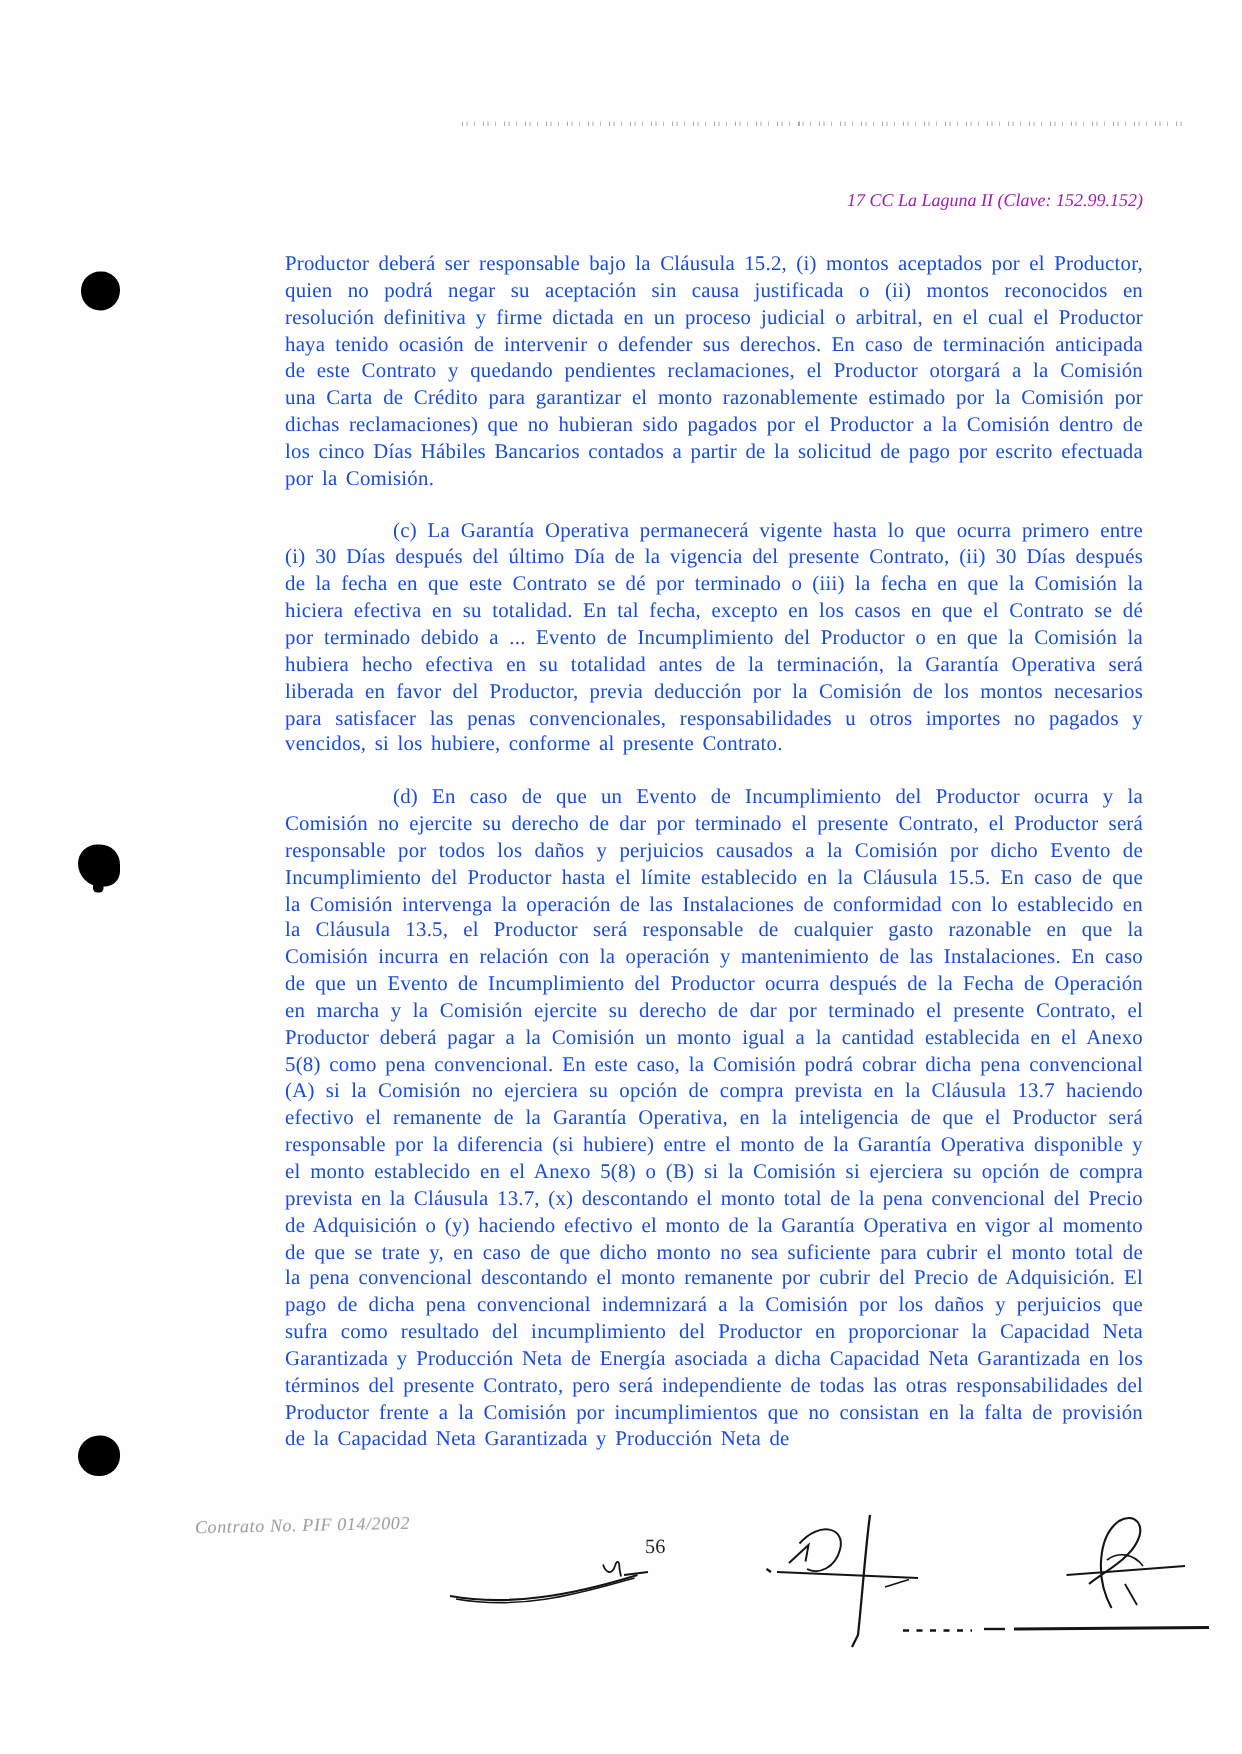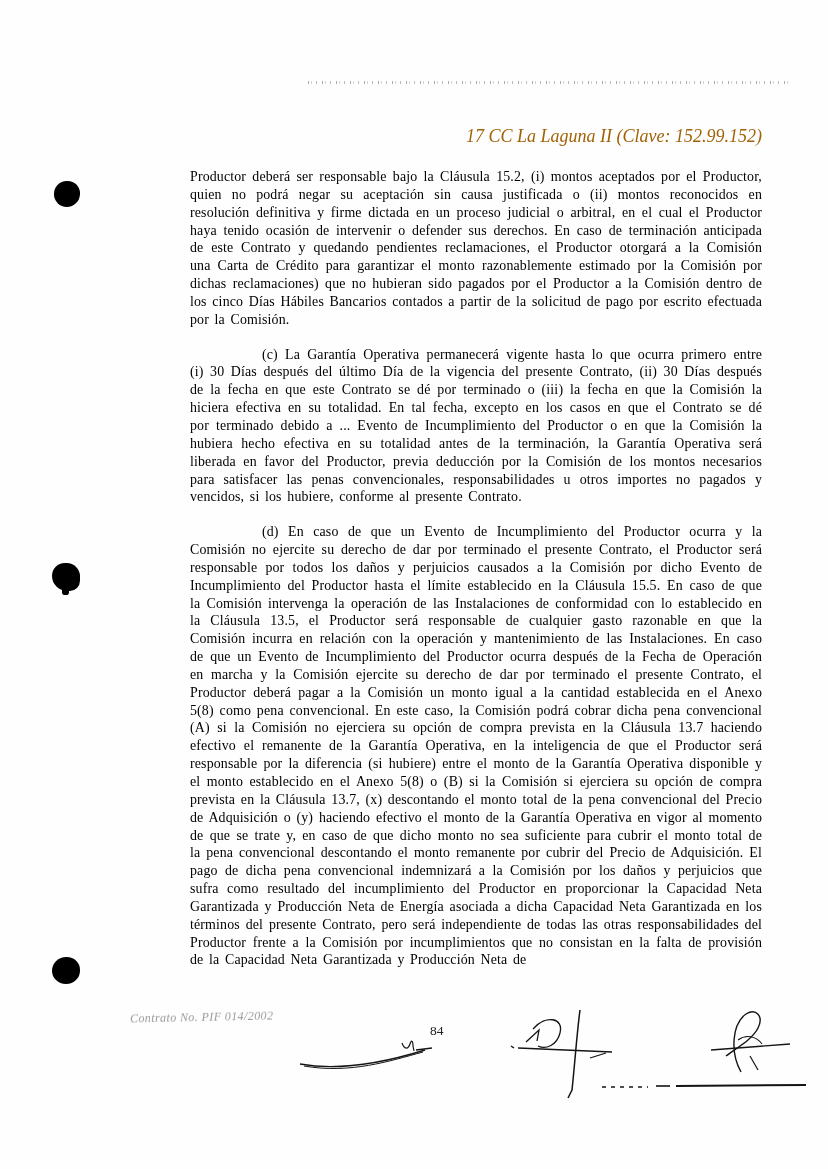--- a/index.html
+++ b/index.html
@@ -26,22 +26,22 @@
         rgba(70,70,70,.6) 8px 9px, transparent 9px 14px);
     opacity: .6;
     filter: blur(.3px);
   }
 
   .header-ref {
     position: absolute;
     left: 190px; top: 126px; width: 572px;
     text-align: right;
     font-style: italic;
-    font-size: 18px;
-    color: #a16207;
+    font-size: 12px;
+    color: #a21caf;
     filter: blur(.32px);
   }
 
   
   .punch { position: absolute; background: #000; }
   .punch-1 { left: 54px; top: 181px; width: 26px; height: 26px; border-radius: 50% 48% 52% 50%; }
   .punch-2 { left: 52px; top: 563px; width: 28px; height: 28px; border-radius: 50% 52% 40% 60%; }
   .punch-2::after {
     content: ""; position: absolute; left: 10px; bottom: -4px;
     width: 7px; height: 7px; background: #000; border-radius: 0 0 40% 40%;
@@ -49,21 +49,21 @@
   .punch-3 { left: 52px; top: 957px; width: 28px; height: 27px; border-radius: 52% 48% 50% 50%; }
 
   .body-text {
     position: absolute;
     left: 190px; top: 168px; width: 572px;
     font-size: 13.9px;
     line-height: 17.85px;
     letter-spacing: .15px;
     word-spacing: 2px;
     text-align: justify;
-    color: #000000;
+    color: #1d4ed8;
     filter: blur(.33px) contrast(1.05);
   }
   .body-text p { margin: 0 0 17px 0; }
   .body-text p.indent { text-indent: 72px; margin-top: 16px; }
 
   .footer-ref {
     position: absolute;
     left: 130px; top: 1010px;
     font-style: italic;
     font-size: 12px;
@@ -102,21 +102,21 @@
   <div class="punch punch-3"></div>
 
   <div class="body-text">
     <p>Productor deberá ser responsable bajo la Cláusula 15.2, (i) montos aceptados por el Productor, quien no podrá negar su aceptación sin causa justificada o (ii) montos reconocidos en resolución definitiva y firme dictada en un proceso judicial o arbitral, en el cual el Productor haya tenido ocasión de intervenir o defender sus derechos.  En caso de terminación anticipada de este Contrato y quedando pendientes reclamaciones, el Productor otorgará a la Comisión una Carta de Crédito para garantizar el monto razonablemente estimado por la Comisión por dichas reclamaciones) que no hubieran sido pagados por el Productor a la Comisión dentro de los cinco Días Hábiles Bancarios contados a partir de la solicitud de pago por escrito efectuada por la Comisión.</p>
     <p class="indent">(c) La Garantía Operativa permanecerá vigente hasta lo que ocurra primero entre (i) 30 Días después del último Día de la vigencia del presente Contrato, (ii) 30 Días después de la fecha en que este Contrato se dé por terminado o (iii) la fecha en que la Comisión la hiciera efectiva en su totalidad.  En tal fecha, excepto en los casos en que el Contrato se dé por terminado debido a ... Evento de Incumplimiento del Productor o en que la Comisión la hubiera hecho efectiva en su totalidad antes de la terminación, la Garantía Operativa será liberada en favor del Productor, previa deducción por la Comisión de los montos necesarios para satisfacer las penas convencionales, responsabilidades u otros importes no pagados y vencidos, si los hubiere, conforme al presente Contrato.</p>
     <p class="indent">(d) En caso de que un Evento de Incumplimiento del Productor ocurra y la Comisión no ejercite su derecho de dar por terminado el presente Contrato, el Productor será responsable por todos los daños y perjuicios causados a la Comisión por dicho Evento de Incumplimiento del Productor hasta el límite establecido en la Cláusula 15.5. En caso de que la Comisión intervenga la operación de las Instalaciones de conformidad con lo establecido en la Cláusula 13.5, el Productor será responsable de cualquier gasto razonable en que la Comisión incurra en relación con la operación y mantenimiento de las Instalaciones.  En caso de que un Evento de Incumplimiento del Productor ocurra después de la Fecha de Operación en marcha y la Comisión ejercite su derecho de dar por terminado el presente Contrato, el Productor deberá pagar a la Comisión un monto igual a la cantidad establecida en el Anexo 5(8) como pena convencional.  En este caso, la Comisión podrá cobrar dicha pena convencional (A) si la Comisión no ejerciera su opción de compra prevista en la Cláusula 13.7 haciendo efectivo el remanente de la Garantía Operativa, en la inteligencia de que el Productor será responsable por la diferencia (si hubiere) entre el monto de la Garantía Operativa disponible y el monto establecido en el Anexo 5(8) o (B) si la Comisión si ejerciera su opción de compra prevista en la Cláusula 13.7, (x) descontando el monto total de la pena convencional del Precio de Adquisición o (y) haciendo efectivo el monto de la Garantía Operativa en vigor al momento de que se trate y, en caso de que dicho monto no sea suficiente para cubrir el monto total de la pena convencional descontando el monto remanente por cubrir del Precio de Adquisición.  El pago de dicha pena convencional indemnizará a la Comisión por los daños y perjuicios que sufra como resultado del incumplimiento del Productor en proporcionar la Capacidad Neta Garantizada y Producción Neta de Energía asociada a dicha Capacidad Neta Garantizada en los términos del presente Contrato, pero será independiente de todas las otras responsabilidades del Productor frente a la Comisión por incumplimientos que no consistan en la falta de provisión de la Capacidad Neta Garantizada y Producción Neta de</p>
   </div>
 
   <div class="footer-ref">Contrato No. PIF 014/2002</div>
 
-  <div class="page-num">84</div>
+  <div class="page-num">56</div>
 
   <svg class="signatures" viewBox="0 0 540 140">
 
     <g>
       <path d="M20,64 C58,71 100,64 145,50" stroke-width="1.4"></path>
       <path d="M24,66 C70,74 110,61 143,52" stroke-width="1"></path>
       <path d="M122,43 c2,6 6,7 8,1 c1,-4 3,-4 3,2 l1,5" stroke-width="1.2"></path>
       <path d="M136,50 l16,-2" stroke-width="1.3"></path>
     </g>
 

